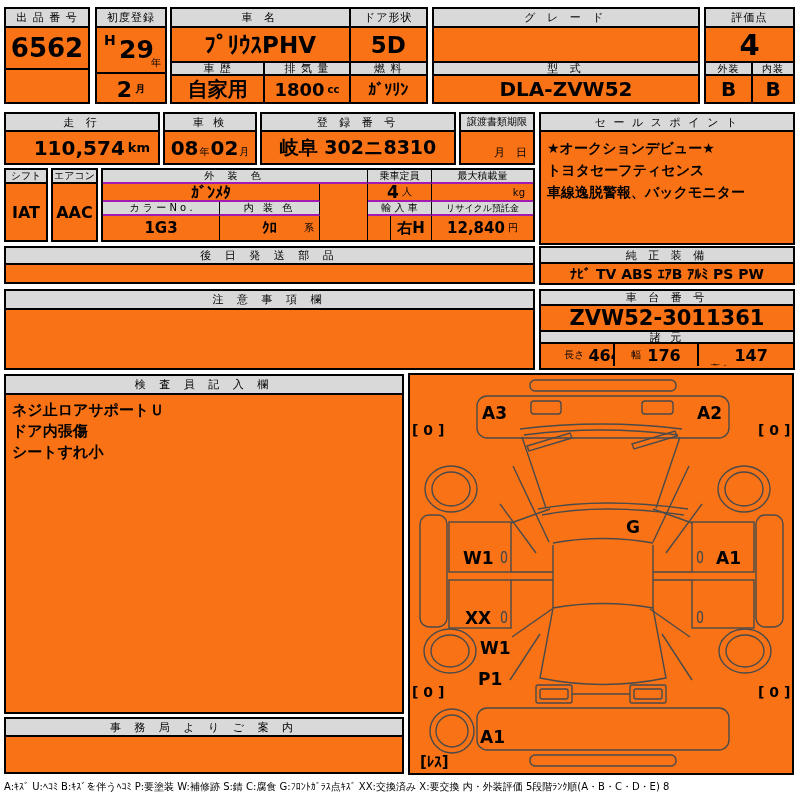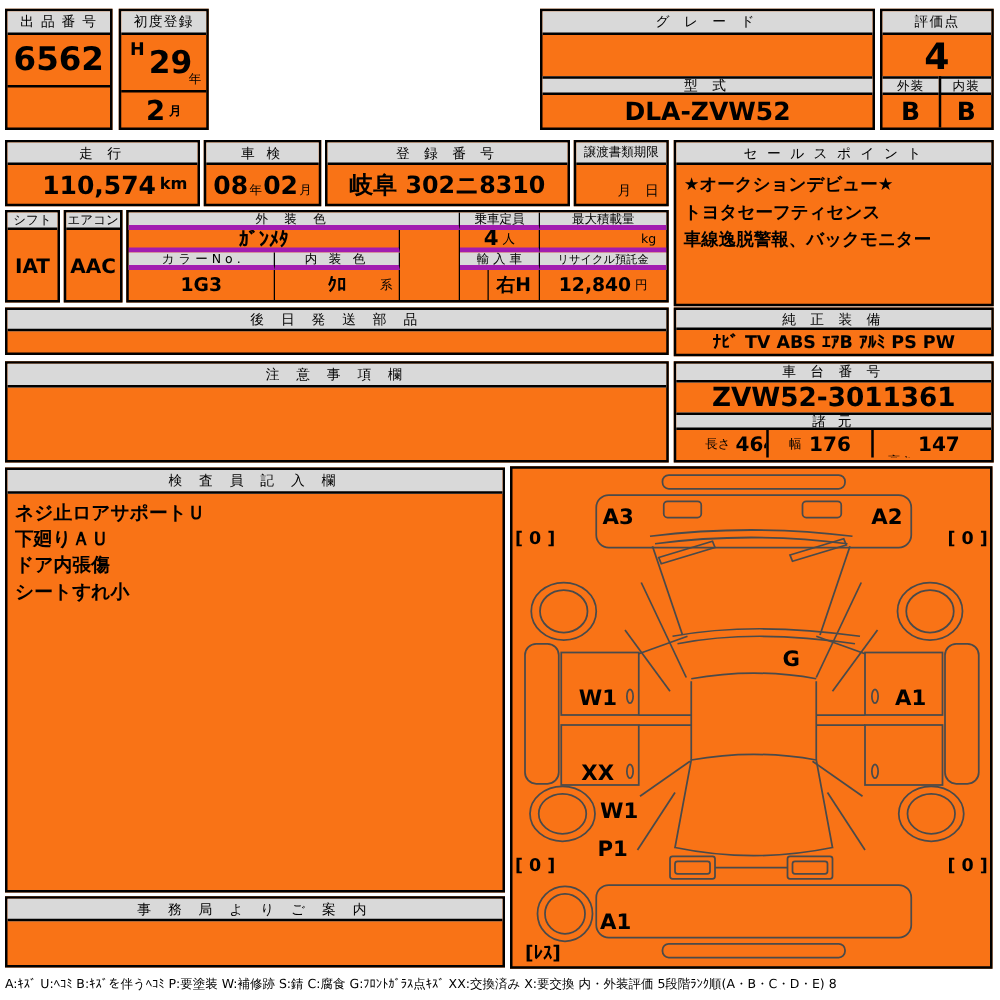--- a/index.html
+++ b/index.html
@@ -11,21 +11,21 @@
   .hdr.mid{border-top:2px solid #000;}
   .val{display:flex;align-items:center;justify-content:center;font-weight:bold;box-sizing:border-box;white-space:nowrap;overflow:hidden;}
   .cols{display:flex;}
   .cols>div{box-sizing:border-box;}
   .bl{border-left:2px solid #000;}
   .unit{font-size:10px;font-weight:bold;margin-left:3px;}
   .cell{position:absolute;box-sizing:border-box;display:flex;align-items:center;justify-content:center;overflow:hidden;white-space:nowrap;}
   .cell.gray{background:#d9d9d9;font-size:10px;font-weight:normal;}
   .cell.b{font-weight:bold;}
   .br{border-right:1px solid #000;}
-  .bb{border-bottom:4px solid #a21caf;}
+  .bb{border-bottom:2px solid #a21caf;}
   .lines{padding:5px 6px;font-size:14px;font-weight:bold;line-height:22px;}
   svg text{font-weight:bold;fill:#000;font-family:"DejaVu Sans","Liberation Sans",sans-serif;}
   svg .o{fill:none;stroke:#4a4a4a;stroke-width:1.4;}
   .legend{position:absolute;left:4px;top:780px;width:794px;font-size:10px;white-space:nowrap;overflow:hidden;}
 </style>
 </head>
 <body>
 
 <div class="sheet">
 
@@ -41,20 +41,43 @@
       <span style="position:absolute;left:7px;top:4px;font-size:14px;font-weight:bold;">H</span>
       <span style="position:absolute;left:22px;top:7px;font-size:25px;font-weight:bold;">29</span>
       <span style="position:absolute;right:4px;bottom:2px;font-size:10px;">年</span>
     </div>
     <div class="val" style="height:30px;font-size:22px;">
       <span>2</span>
       <span class="unit">月</span>
     </div>
   </div>
 
+  <div class="box" style="left:170px;top:7px;width:258px;height:97px;">
+    <div class="cols" style="height:19px;">
+      <div class="hdr" style="width:178px;letter-spacing:4px;">車  名</div>
+      <div class="hdr bl" style="width:78px;">ドア形状</div>
+    </div>
+    <div class="cols" style="height:33px;">
+      <div class="val" style="width:178px;font-size:23px;">ﾌﾟﾘｳｽPHV</div>
+      <div class="val bl" style="width:78px;font-size:23px;">5D</div>
+    </div>
+    <div class="cols" style="height:15px;">
+      <div class="hdr mid" style="width:92px;height:15px;">車 歴</div>
+      <div class="hdr mid bl" style="width:86px;height:15px;">排 気 量</div>
+      <div class="hdr mid bl" style="width:78px;height:15px;">燃 料</div>
+    </div>
+    <div class="cols" style="height:26px;">
+      <div class="val" style="width:92px;font-size:20px;">自家用</div>
+      <div class="val bl" style="width:86px;font-size:18px;">
+        <span>1800</span>
+        <span class="unit">cc</span>
+      </div>
+      <div class="val bl" style="width:78px;font-size:16px;">ｶﾞｿﾘﾝ</div>
+    </div>
+  </div>
 
   <div class="box" style="left:432px;top:7px;width:268px;height:97px;">
     <div class="hdr" style="height:19px;letter-spacing:4px;">グ レ ー ド</div>
     <div class="val" style="height:33px;"></div>
     <div class="hdr mid" style="height:15px;letter-spacing:4px;">型 式</div>
     <div class="val" style="height:26px;font-size:20px;">DLA-ZVW52</div>
   </div>
 
   <div class="box" style="left:704px;top:7px;width:91px;height:97px;">
     <div class="hdr" style="height:19px;">評価点</div>
@@ -180,21 +203,20 @@
         <span style="font-size:10px;font-weight:normal;margin-right:4px;margin-top:27px;">高さ</span>
         <span style="font-size:16px;">147</span>
       </div>
     </div>
   </div>
 
   <div class="box" style="left:4px;top:374px;width:400px;height:340px;">
     <div class="hdr" style="height:19px;letter-spacing:5px;">検 査 員 記 入 欄</div>
     <div class="lines" style="font-size:15px;line-height:21px;">
       <div>ネジ止ロアサポートＵ</div>
-      <div>下廻りＡＵ</div>
       <div>ドア内張傷</div>
       <div>シートすれ小</div>
     </div>
   </div>
 
   <div class="box" style="left:4px;top:717px;width:400px;height:57px;">
     <div class="hdr" style="height:18px;letter-spacing:5px;">事 務 局 よ り ご 案 内</div>
     <div class="val"></div>
   </div>
 

